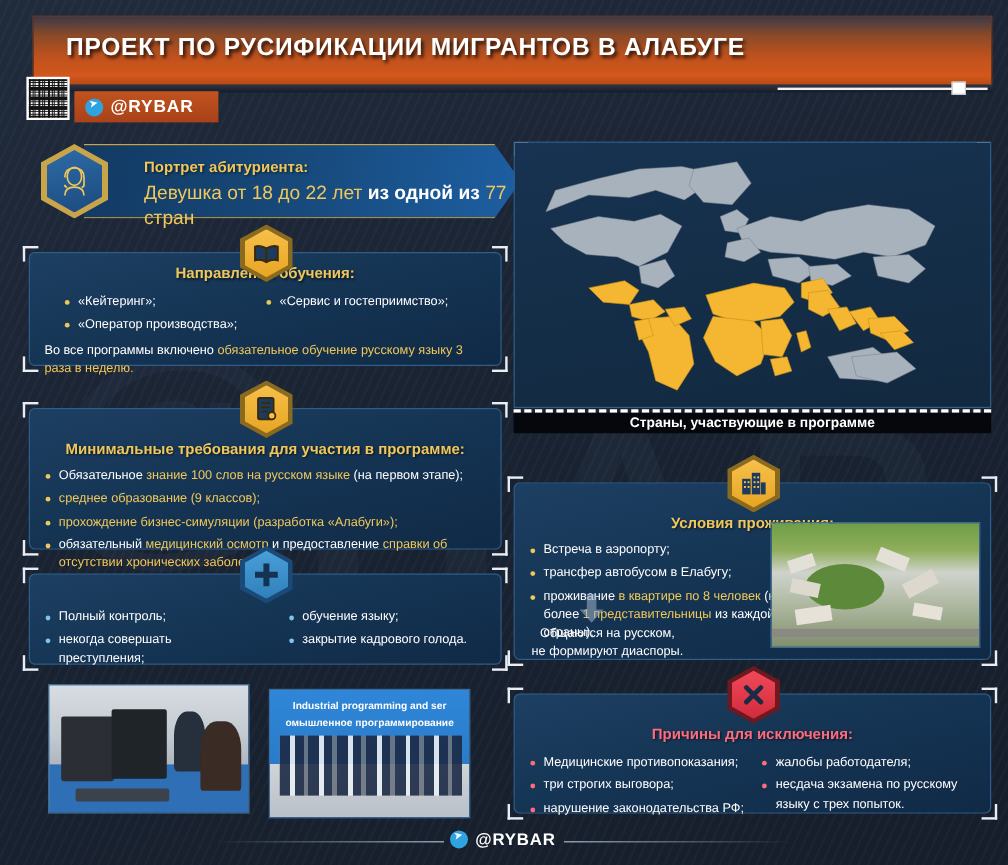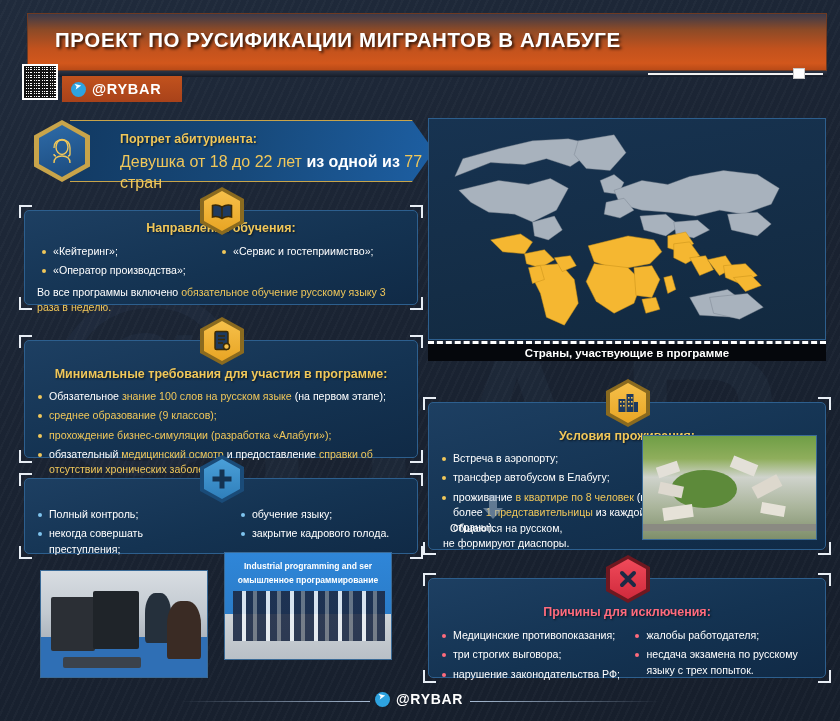--- a/index.html
+++ b/index.html
@@ -239,21 +239,21 @@
       <span class="brk br"></span>
     <div class="hex gold" style="left:175px;top:-24px;">
       <div class="hex-in">
         <svg width="22" height="17" viewBox="0 0 22 17" fill="none" stroke="#3a2a06" stroke-width="1.6">
           <path d="M11 4 Q6 1 1.5 2.5 L1.5 14 Q6 12.5 11 15.5 Q16 12.5 20.5 14 L20.5 2.5 Q16 1 11 4 Z" fill="#1e3a5f"></path>
           <path d="M11 4 L11 15.5" stroke="#3a2a06"></path>
         </svg>
       </div>
     </div>
     <div class="p-title" style="margin-top:10px;">Направления обучения:</div>
-    <div style="display:flex;margin-top:9px;padding:0 16px;">
+    <div style="display:flex;margin-top:9px;padding:0 28px;">
       <ul class="bl" style="width:50%;">
         <li>«Кейтеринг»;</li>
         <li>«Оператор производства»;</li>
       </ul>
       <ul class="bl" style="width:50%;">
         <li>«Сервис и гостеприимство»;</li>
       </ul>
     </div>
     <div class="note" style="padding:2px 12px 0;">
       <span>Во все программы включено </span><span class="g">обязательное обучение русскому языку 3 раза в неделю.</span>
@@ -312,21 +312,21 @@
   </div>
 
   <div class="photo" style="left:40px;top:570px;width:168px;height:108px;background:linear-gradient(180deg,#d8dde2 0%,#c2c9d0 40%,#8d96a2 100%);">
     <div style="position:absolute;left:0;top:62%;width:100%;height:38%;background:#2f6fb5;"></div>
     <div style="position:absolute;left:10px;top:26px;width:44px;height:54px;background:#2b2f35;border-radius:2px;"></div>
     <div style="position:absolute;left:52px;top:20px;width:46px;height:58px;background:#1f2429;border-radius:2px;"></div>
     <div style="position:absolute;left:104px;top:22px;width:26px;height:50px;background:#25303c;border-radius:40% 40% 10% 10%;"></div>
     <div style="position:absolute;left:126px;top:30px;width:34px;height:58px;background:#3a2b24;border-radius:40% 40% 6% 6%;"></div>
     <div style="position:absolute;left:22px;top:86px;width:78px;height:11px;background:#3b424b;border-radius:2px;"></div>
   </div>
-  <div class="photo" style="left:224px;top:552px;width:168px;height:108px;background:linear-gradient(180deg,#2f86d8 0%,#2a7cc9 58%,#cfd4d8 58%,#b9c0c7 100%);">
+  <div class="photo" style="left:224px;top:574px;width:168px;height:108px;background:linear-gradient(180deg,#2f86d8 0%,#2a7cc9 58%,#cfd4d8 58%,#b9c0c7 100%);">
     <div class="ph-capt" style="top:8px;font-size:8.5px;color:#ffffff;">Industrial programming and ser</div>
     <div class="ph-capt" style="top:22px;font-size:8.5px;color:#ffffff;">омышленное программирование</div>
     <div style="position:absolute;left:8px;top:38px;width:152px;height:50px;background:repeating-linear-gradient(90deg,#1c2a45 0 9px,#e9eef3 9px 13px,#1c2a45 13px 20px,#6b7480 20px 24px);opacity:0.9;"></div>
   </div>
 
   <div class="map-panel">
     <span class="brk tl" style="left:-2px;top:-2px;"></span>
       <span class="brk tr" style="right:-2px;top:-2px;"></span>
     <svg class="map-svg" viewBox="0 0 398 222" preserveAspectRatio="none">
       <g fill="#a8b2bd" stroke="#6f7a86" stroke-width="0.4">

